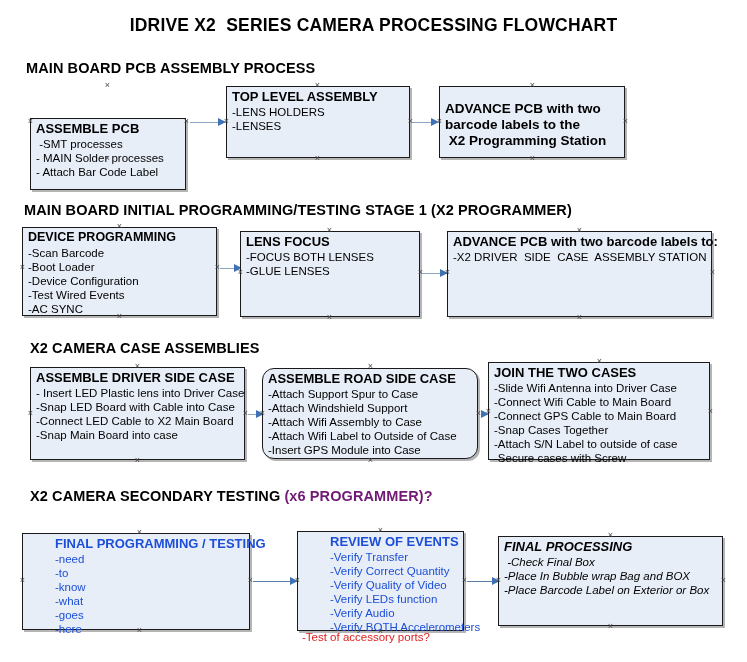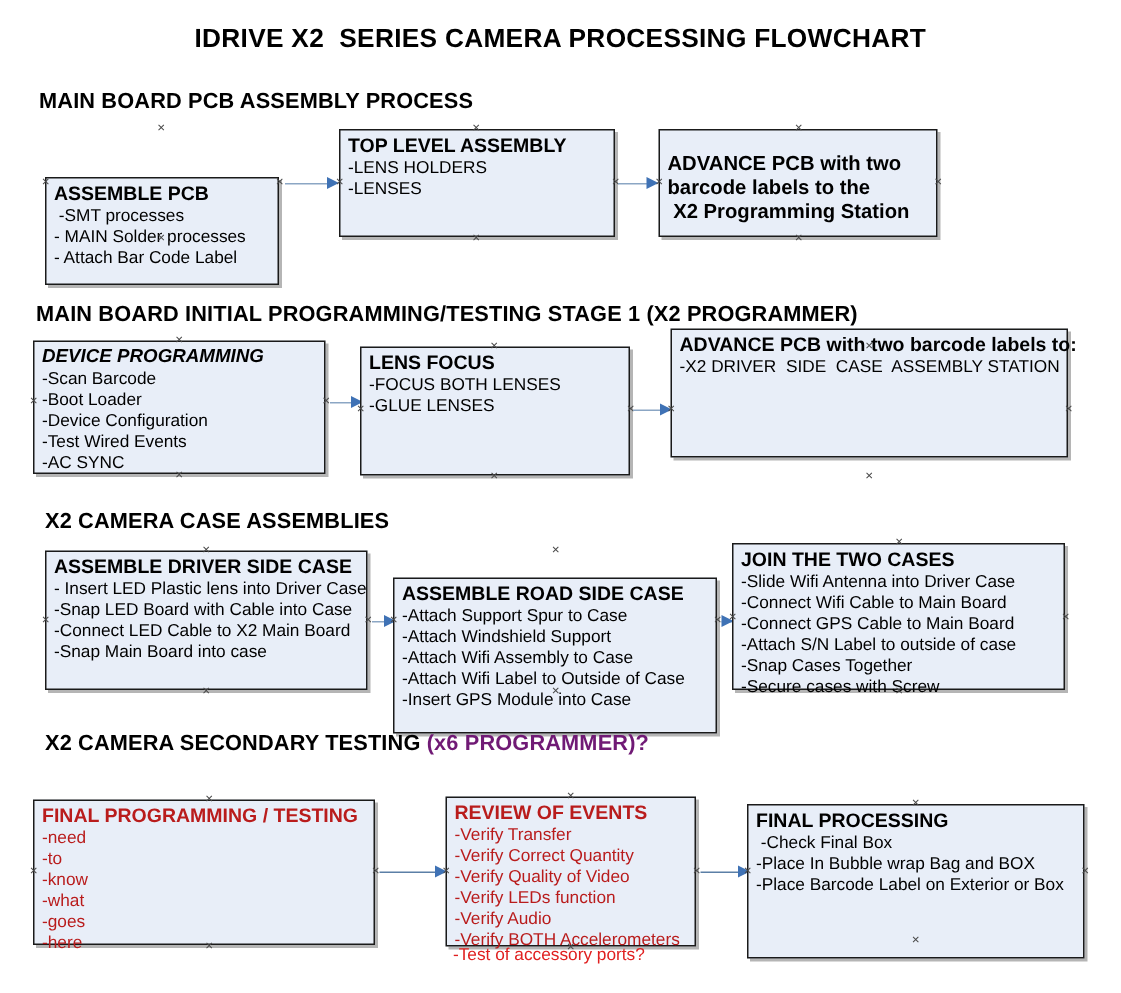--- a/index.html
+++ b/index.html
@@ -60,23 +60,24 @@
     white-space: pre;
     margin-bottom: 1px;
   }
   .node .node-line {
     font-size: 11.5px;
     line-height: 14px;
     white-space: pre;
   }
   .node.red .node-title,
   .node.red .node-line {
-    color: #b91c1c;
-  }
-  .node.tight .node-title { font-size: 12.5px; font-style: italic; }
+    color: #1d4ed8;
+    margin-left: 27px;
+  }
+  .node.tight .node-title { font-size: 12.5px; }
   .node.big .node-title { font-size: 13.5px; }
 
   
   .overflow-line {
     position: absolute;
     font-size: 11.5px;
     line-height: 14px;
     white-space: pre;
     color: #e02020;
   }
@@ -178,21 +179,21 @@
     <div class="node-line">-GLUE LENSES</div>
   </div>
   <div class="handle" style="left:326px; top:227px;"></div>
   <div class="handle" style="left:326px; top:314px;"></div>
   <div class="handle" style="left:237px; top:269px;"></div>
   <div class="handle" style="left:417px; top:269px;"></div>
 
   <div class="conn" style="left:422px; top:273px; width:21px;"></div>
   <div class="arrow-head" style="left:440px; top:269px;"></div>
 
-  <div class="node" style="left:447px; top:219px; width:265px; height:86px;">
+  <div class="node" style="left:447px; top:231px; width:265px; height:86px;">
     <div class="node-title">ADVANCE PCB with two barcode labels to:</div>
     <div class="node-line">-X2 DRIVER  SIDE  CASE  ASSEMBLY STATION</div>
   </div>
   <div class="handle" style="left:576px; top:227px;"></div>
   <div class="handle" style="left:576px; top:314px;"></div>
   <div class="handle" style="left:444px; top:269px;"></div>
   <div class="handle" style="left:709px; top:269px;"></div>
 
   <div class="section-title" style="left:30px; top:340px;">X2 CAMERA CASE ASSEMBLIES</div>
 
@@ -204,43 +205,43 @@
     <div class="node-line">-Snap Main Board into case</div>
   </div>
   <div class="handle" style="left:134px; top:363px;"></div>
   <div class="handle" style="left:134px; top:457px;"></div>
   <div class="handle" style="left:27px; top:410px;"></div>
   <div class="handle" style="left:242px; top:410px;"></div>
 
   <div class="conn" style="left:248px; top:414px; width:14px;"></div>
   <div class="arrow-head" style="left:256px; top:410px;"></div>
 
-  <div class="node" style="left:262px; top:385px; width:216px; height:104px;">
+  <div class="node" style="left:262px; top:368px; width:216px; height:91px;border-radius:12px;">
     <div class="node-title">ASSEMBLE ROAD SIDE CASE</div>
     <div class="node-line">-Attach Support Spur to Case</div>
     <div class="node-line">-Attach Windshield Support</div>
     <div class="node-line">-Attach Wifi Assembly to Case</div>
     <div class="node-line">-Attach Wifi Label to Outside of Case</div>
     <div class="node-line">-Insert GPS Module into Case</div>
   </div>
   <div class="handle" style="left:367px; top:363px;"></div>
   <div class="handle" style="left:367px; top:457px;"></div>
   <div class="handle" style="left:259px; top:410px;"></div>
   <div class="handle" style="left:475px; top:410px;"></div>
 
   <div class="conn" style="left:481px; top:414px; width:8px;"></div>
   <div class="arrow-head" style="left:481px; top:410px;"></div>
 
   <div class="node" style="left:488px; top:362px; width:222px; height:98px;">
     <div class="node-title">JOIN THE TWO CASES</div>
     <div class="node-line">-Slide Wifi Antenna into Driver Case</div>
     <div class="node-line">-Connect Wifi Cable to Main Board</div>
     <div class="node-line">-Connect GPS Cable to Main Board</div>
+    <div class="node-line">-Snap Cases Together</div>
     <div class="node-line">-Attach S/N Label to outside of case</div>
-    <div class="node-line">-Snap Cases Together</div>
     <div class="node-line">-Secure cases with Screw</div>
   </div>
   <div class="handle" style="left:596px; top:358px;"></div>
   <div class="handle" style="left:596px; top:457px;"></div>
   <div class="handle" style="left:485px; top:408px;"></div>
   <div class="handle" style="left:707px; top:408px;"></div>
 
   <div class="section-title" style="left:30px; top:488px;"><span>X2 CAMERA SECONDARY TESTING </span><span class="accent">(x6 PROGRAMMER)?</span></div>
 
   <div class="node red" style="left:22px; top:533px; width:228px; height:97px;">
@@ -271,21 +272,21 @@
   </div>
   <div class="overflow-line" style="left:302px; top:630px;">-Test of accessory ports?</div>
   <div class="handle" style="left:377px; top:527px;"></div>
   <div class="handle" style="left:377px; top:628px;"></div>
   <div class="handle" style="left:294px; top:577px;"></div>
   <div class="handle" style="left:461px; top:577px;"></div>
 
   <div class="conn dark" style="left:467px; top:581px; width:28px;"></div>
   <div class="arrow-head" style="left:492px; top:577px;"></div>
 
-  <div class="node" style="left:498px; top:536px; width:225px; height:103px;">
+  <div class="node" style="left:498px; top:536px; width:225px; height:90px;font-style:italic;">
     <div class="node-title">FINAL PROCESSING</div>
     <div class="node-line"> -Check Final Box</div>
     <div class="node-line">-Place In Bubble wrap Bag and BOX</div>
     <div class="node-line">-Place Barcode Label on Exterior or Box</div>
   </div>
   <div class="handle" style="left:607px; top:532px;"></div>
   <div class="handle" style="left:607px; top:623px;"></div>
   <div class="handle" style="left:495px; top:577px;"></div>
   <div class="handle" style="left:720px; top:577px;"></div>
 

